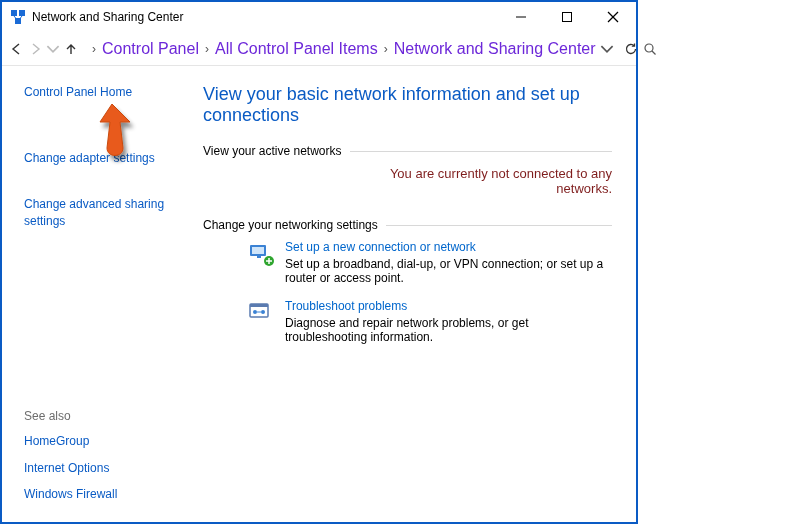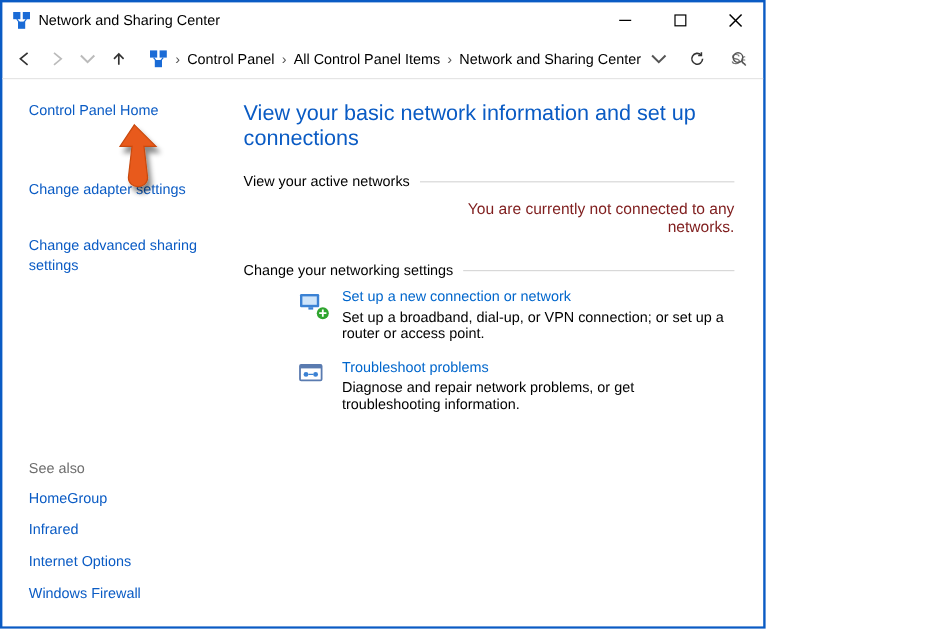--- a/index.html
+++ b/index.html
@@ -38,21 +38,21 @@
     display: flex;
     align-items: center;
     padding: 0 8px;
     gap: 4px;
     border-bottom: 1px solid #e5e5e5;
   }
   .navbtn { width: 22px; height: 22px; display: flex; align-items: center; justify-content: center; color: #555; }
   .navbtn.dis { color: #bbb; }
   .navbtn svg { width: 14px; height: 14px; }
   .bc-sep { color: #555; margin: 0 2px; }
-  .crumb { color: #000000; font-size: 12px; white-space: nowrap; }
+  .crumb { color: #6d28d9; font-size: 16px; white-space: nowrap; }
   .addr-drop { margin-left: 4px; color: #555; }
   .refresh { margin-left: 6px; margin-right: 6px; }
   .searchbox { flex: 1; display: flex; align-items: center; border: 1px solid transparent; height: 24px; padding: 0 4px; position: relative; }
   .searchbox input { border: 0; outline: 0; width: 100%; font-size: 12px; color: #888; background: transparent;}
   .searchbox .mag { position: absolute; right: 4px; top: 4px; color: #555; }
   
   .body {
     flex: 1;
     display: flex;
     overflow: hidden;
@@ -217,21 +217,20 @@
 
     <div class="sidebar">
       <div class="link">Control Panel Home</div>
       <div style="height:4px"></div>
       <div class="link">Change adapter settings</div>
       <div class="link">Change advanced sharing settings</div>
 
       <div class="seealso">
         <div class="muted">See also</div>
         <div class="link">HomeGroup</div>
-        <div class="link">Infrared</div>
         <div class="link">Internet Options</div>
         <div class="link">Windows Firewall</div>
       </div>
     </div>
 
     <div class="main">
       <h1>View your basic network information and set up connections</h1>
 
       <div class="sect-row">
         <span class="sect-title">View your active networks</span>

